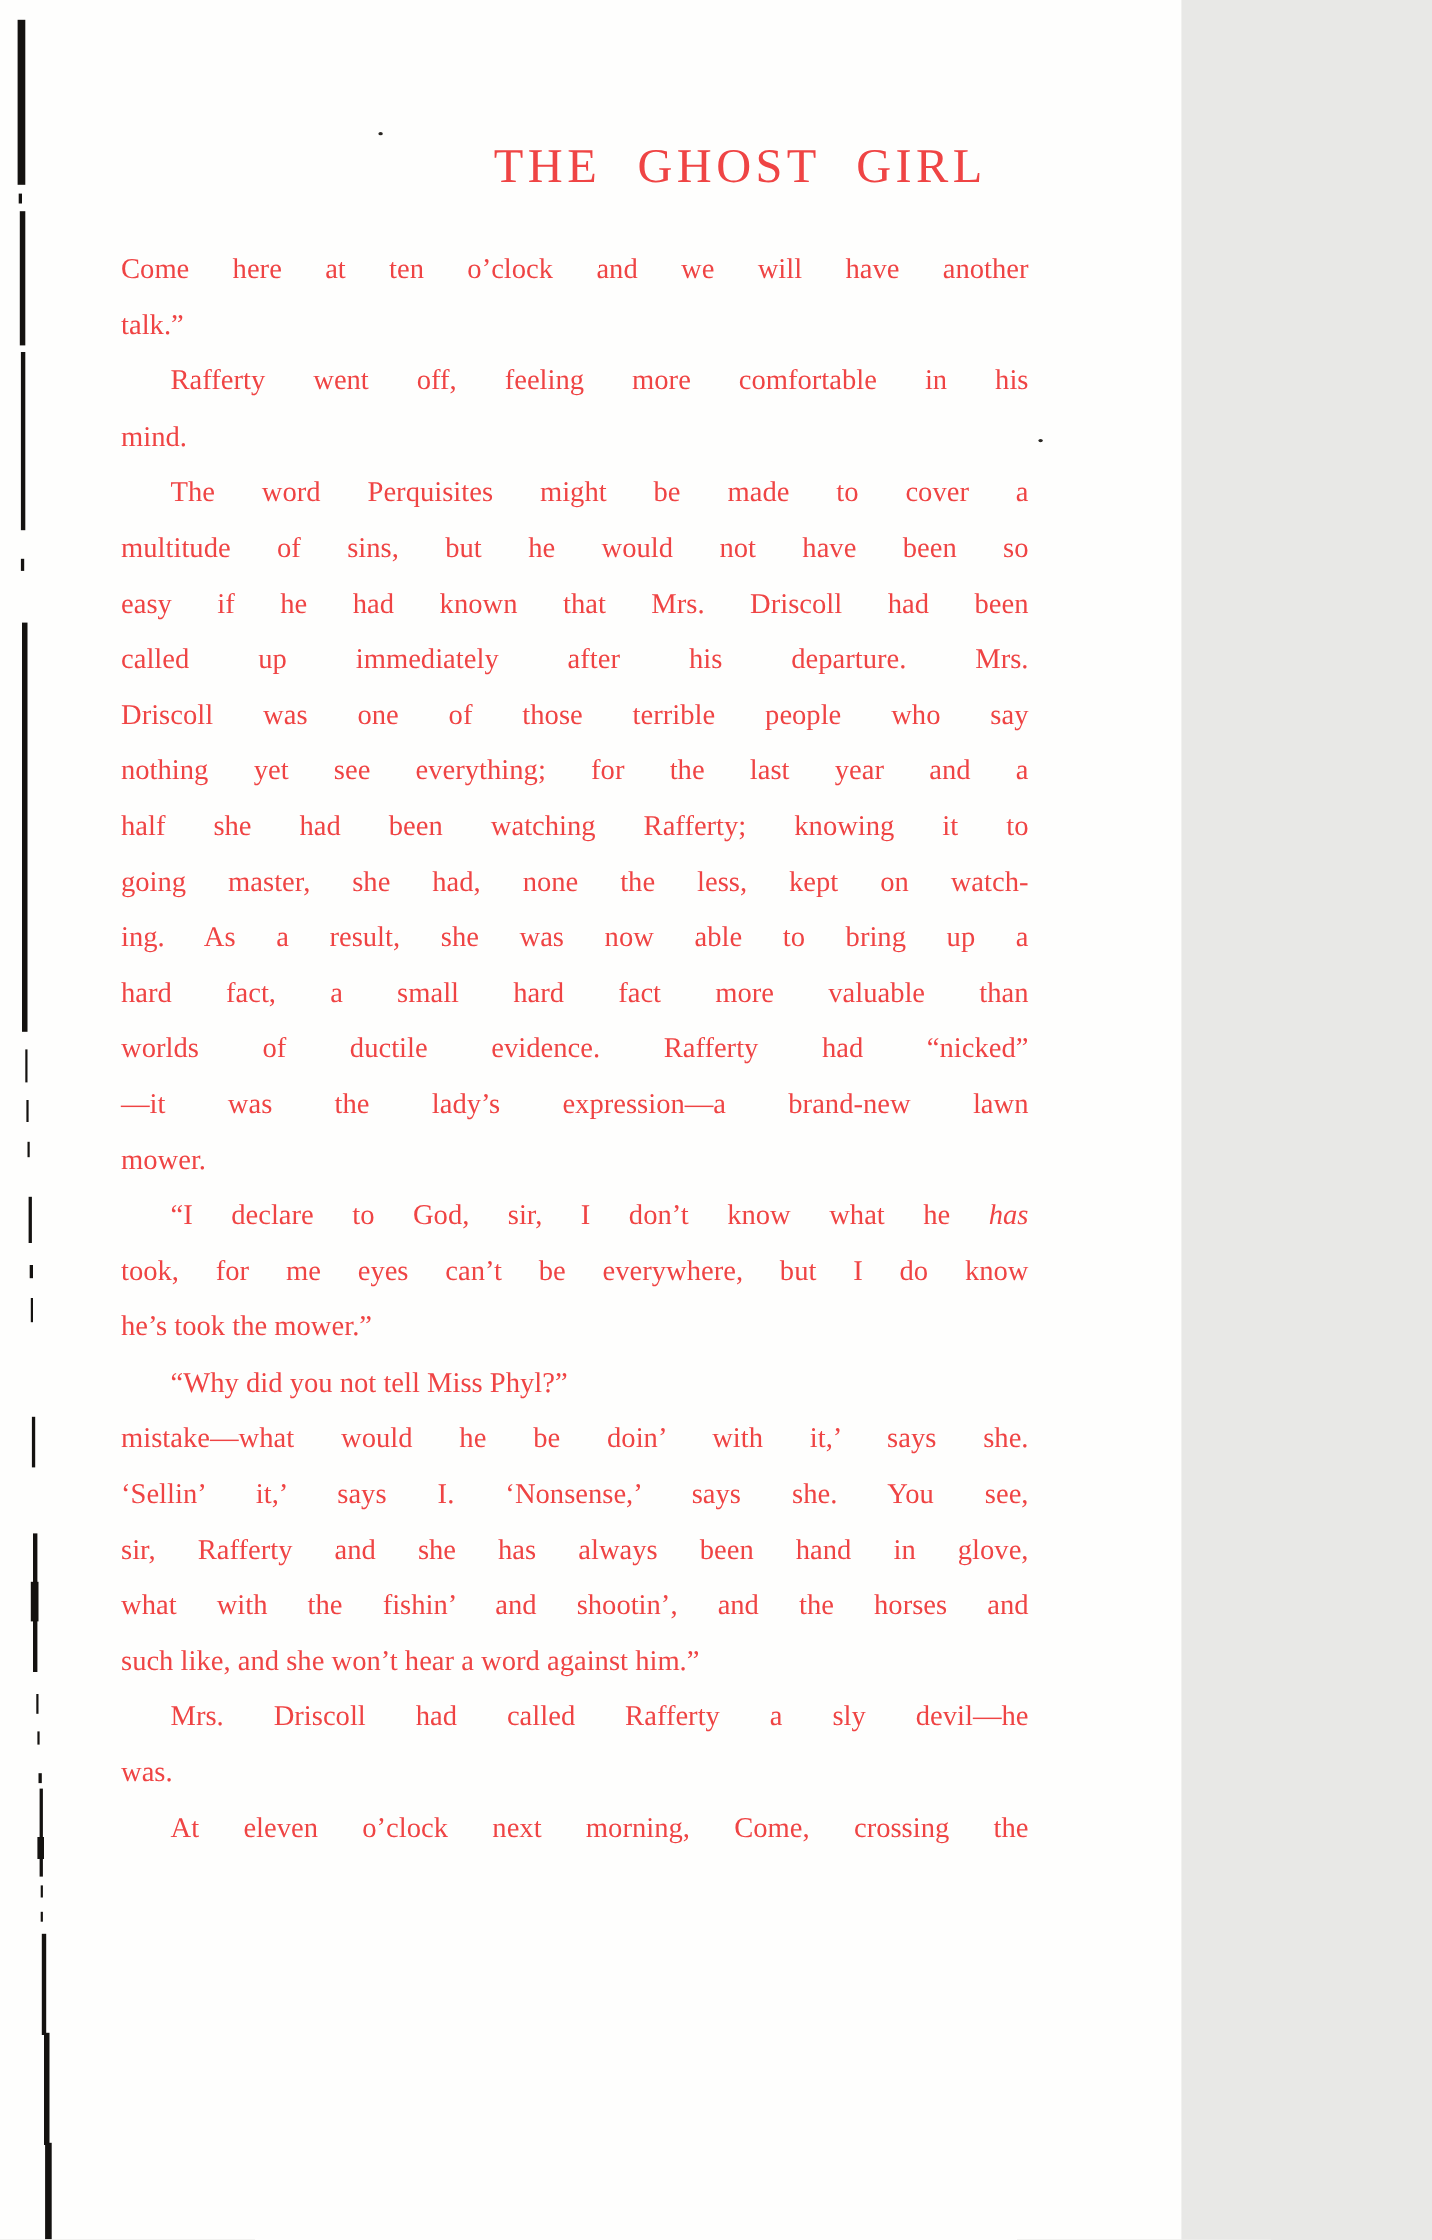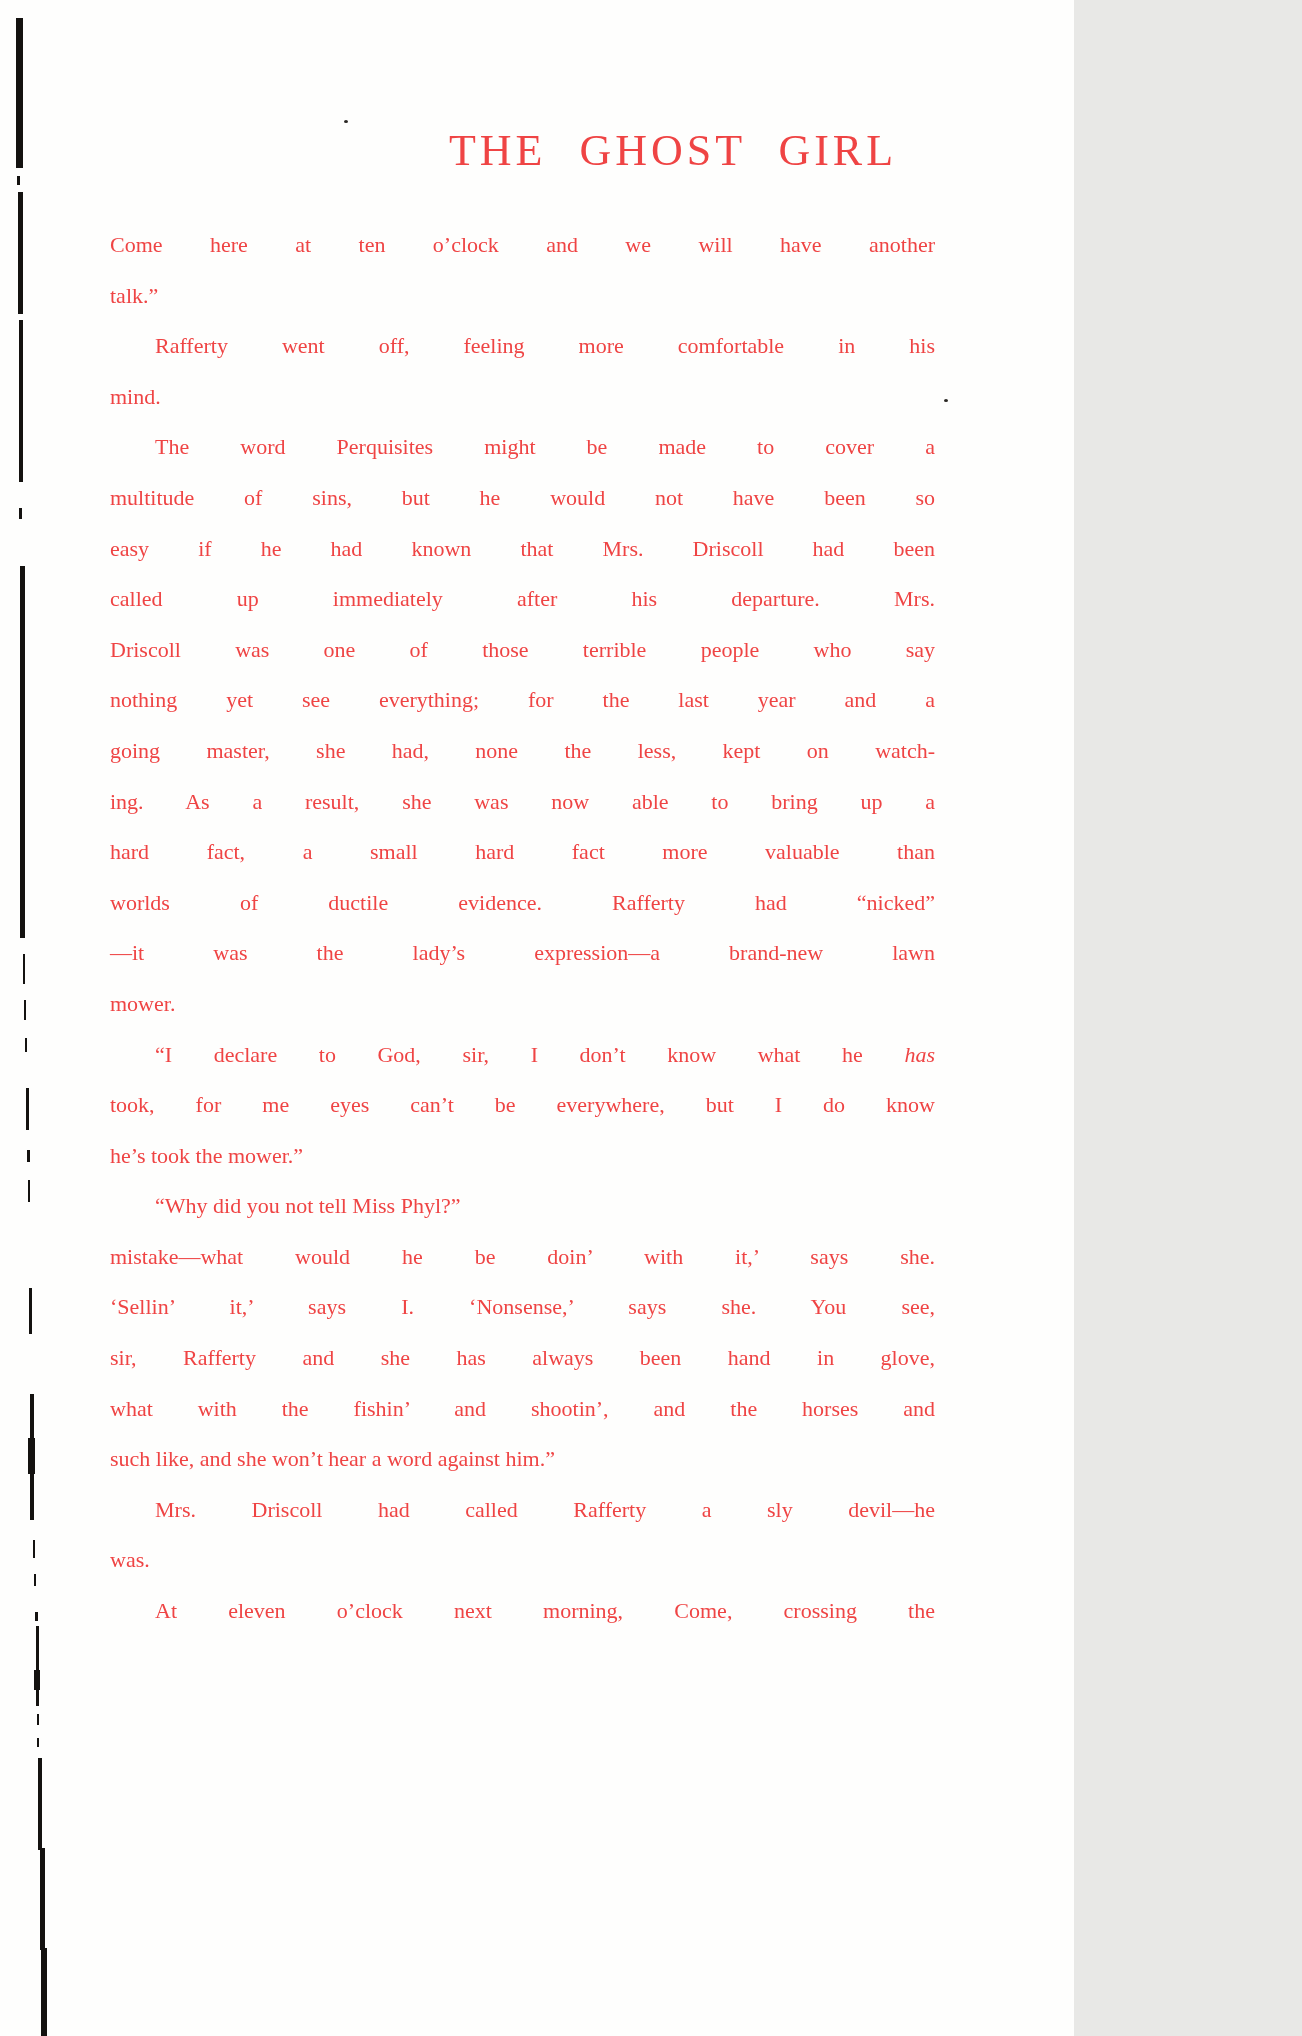--- a/index.html
+++ b/index.html
@@ -25,21 +25,21 @@
     position:absolute;
     left:1150px;top:136px;
     font-size:29px;line-height:40px;
   }
   
   .text-block{
     position:absolute;
     left:110px;top:220px;width:825px;
   }
   .line{
-    font-size:22px;
+    font-size:26px;
     line-height:50.6px;
     text-align:justify;
     text-align-last:justify;
     text-justify:inter-word;
     white-space:normal;
   }
   .line.flush{text-align-last:left;}
   .line.indent{text-indent:45px;}
   .it{font-style:italic;}
   
@@ -90,20 +90,21 @@
       <div class="line"><span>Come here at ten o’clock and we will have another</span></div>
       <div class="line flush"><span>talk.”</span></div>
       <div class="line indent"><span>Rafferty went off, feeling more comfortable in his</span></div>
       <div class="line flush"><span>mind.</span></div>
       <div class="line indent"><span>The word Perquisites might be made to cover a</span></div>
       <div class="line"><span>multitude of sins, but he would not have been so</span></div>
       <div class="line"><span>easy if he had known that Mrs. Driscoll had been</span></div>
       <div class="line"><span>called up immediately after his departure. Mrs.</span></div>
       <div class="line"><span>Driscoll was one of those terrible people who say</span></div>
       <div class="line"><span>nothing yet see everything; for the last year and a</span></div>
+      <div class="line"><span>half she had been watching Rafferty; knowing it to</span></div>
       <div class="line"><span>going master, she had, none the less, kept on watch-</span></div>
       <div class="line"><span>ing. As a result, she was now able to bring up a</span></div>
       <div class="line"><span>hard fact, a small hard fact more valuable than</span></div>
       <div class="line"><span>worlds of ductile evidence. Rafferty had “nicked”</span></div>
       <div class="line"><span>—it was the lady’s expression—a brand-new lawn</span></div>
       <div class="line flush"><span>mower.</span></div>
       <div class="line indent"><span>“I declare to God, sir, I don’t know what he </span><span class="it">has</span></div>
       <div class="line"><span>took, for me eyes can’t be everywhere, but I do know</span></div>
       <div class="line flush"><span>he’s took the mower.”</span></div>
       <div class="line indent flush"><span>“Why did you not tell Miss Phyl?”</span></div>

